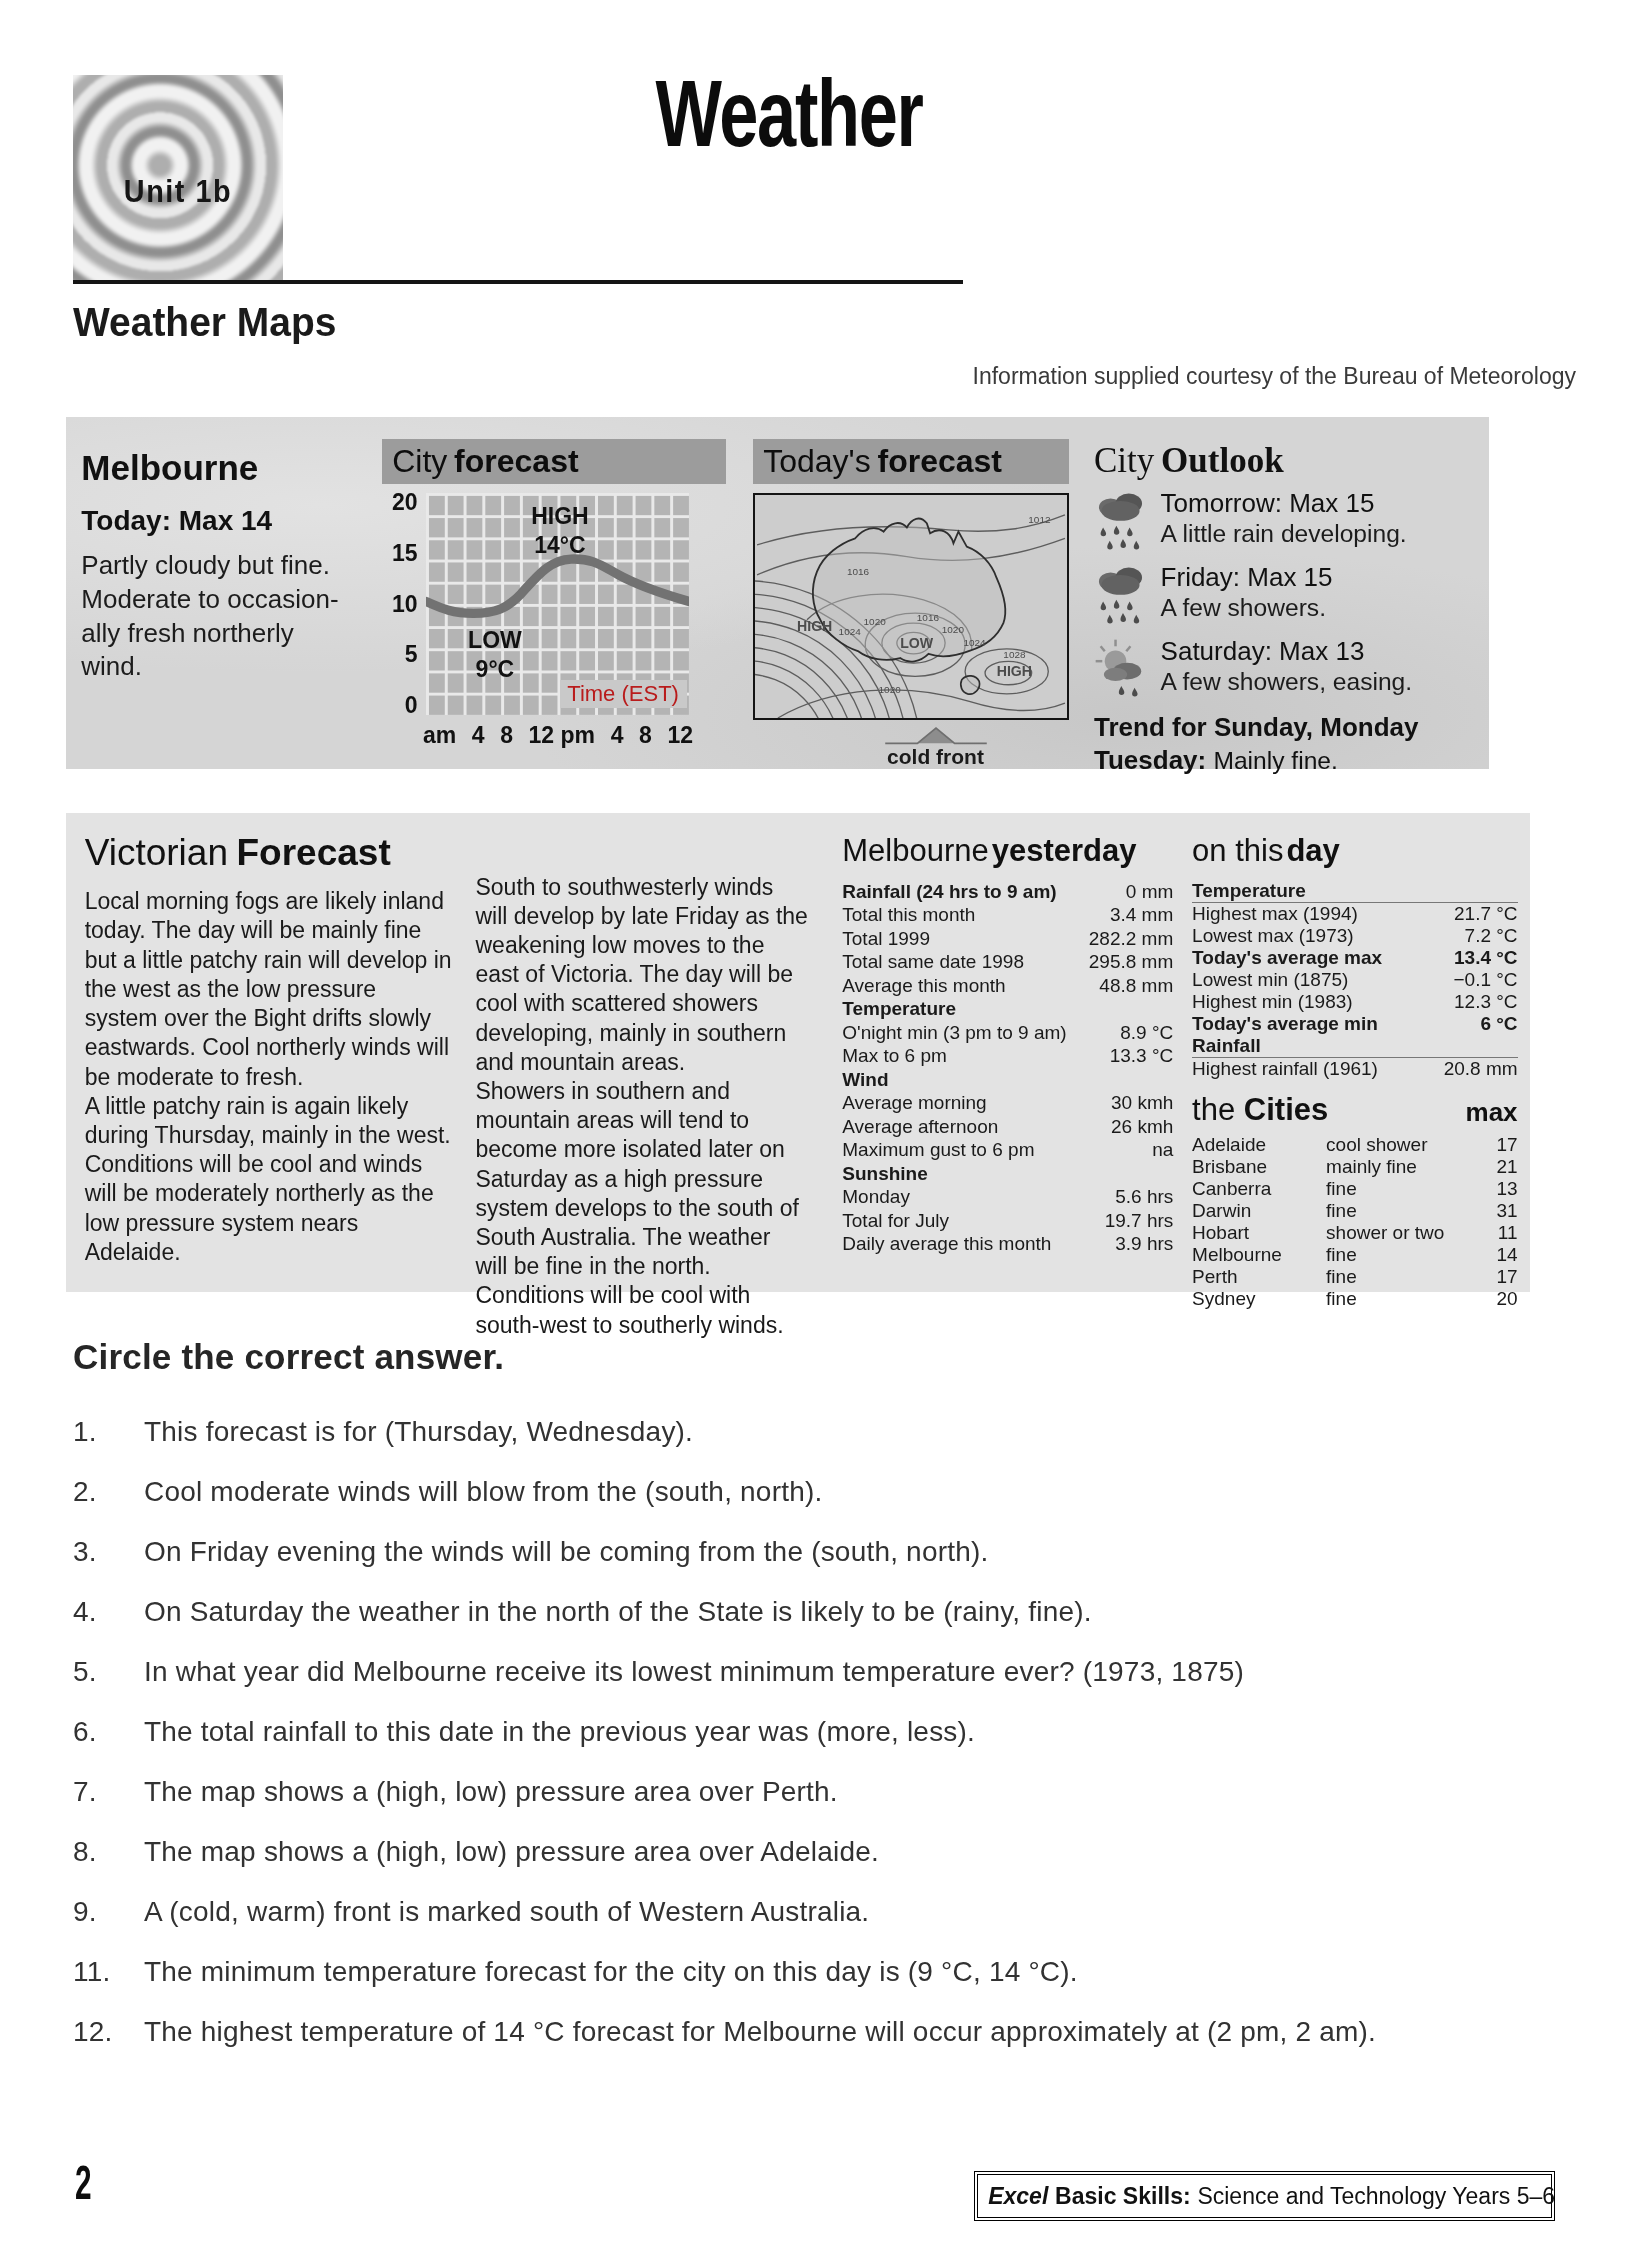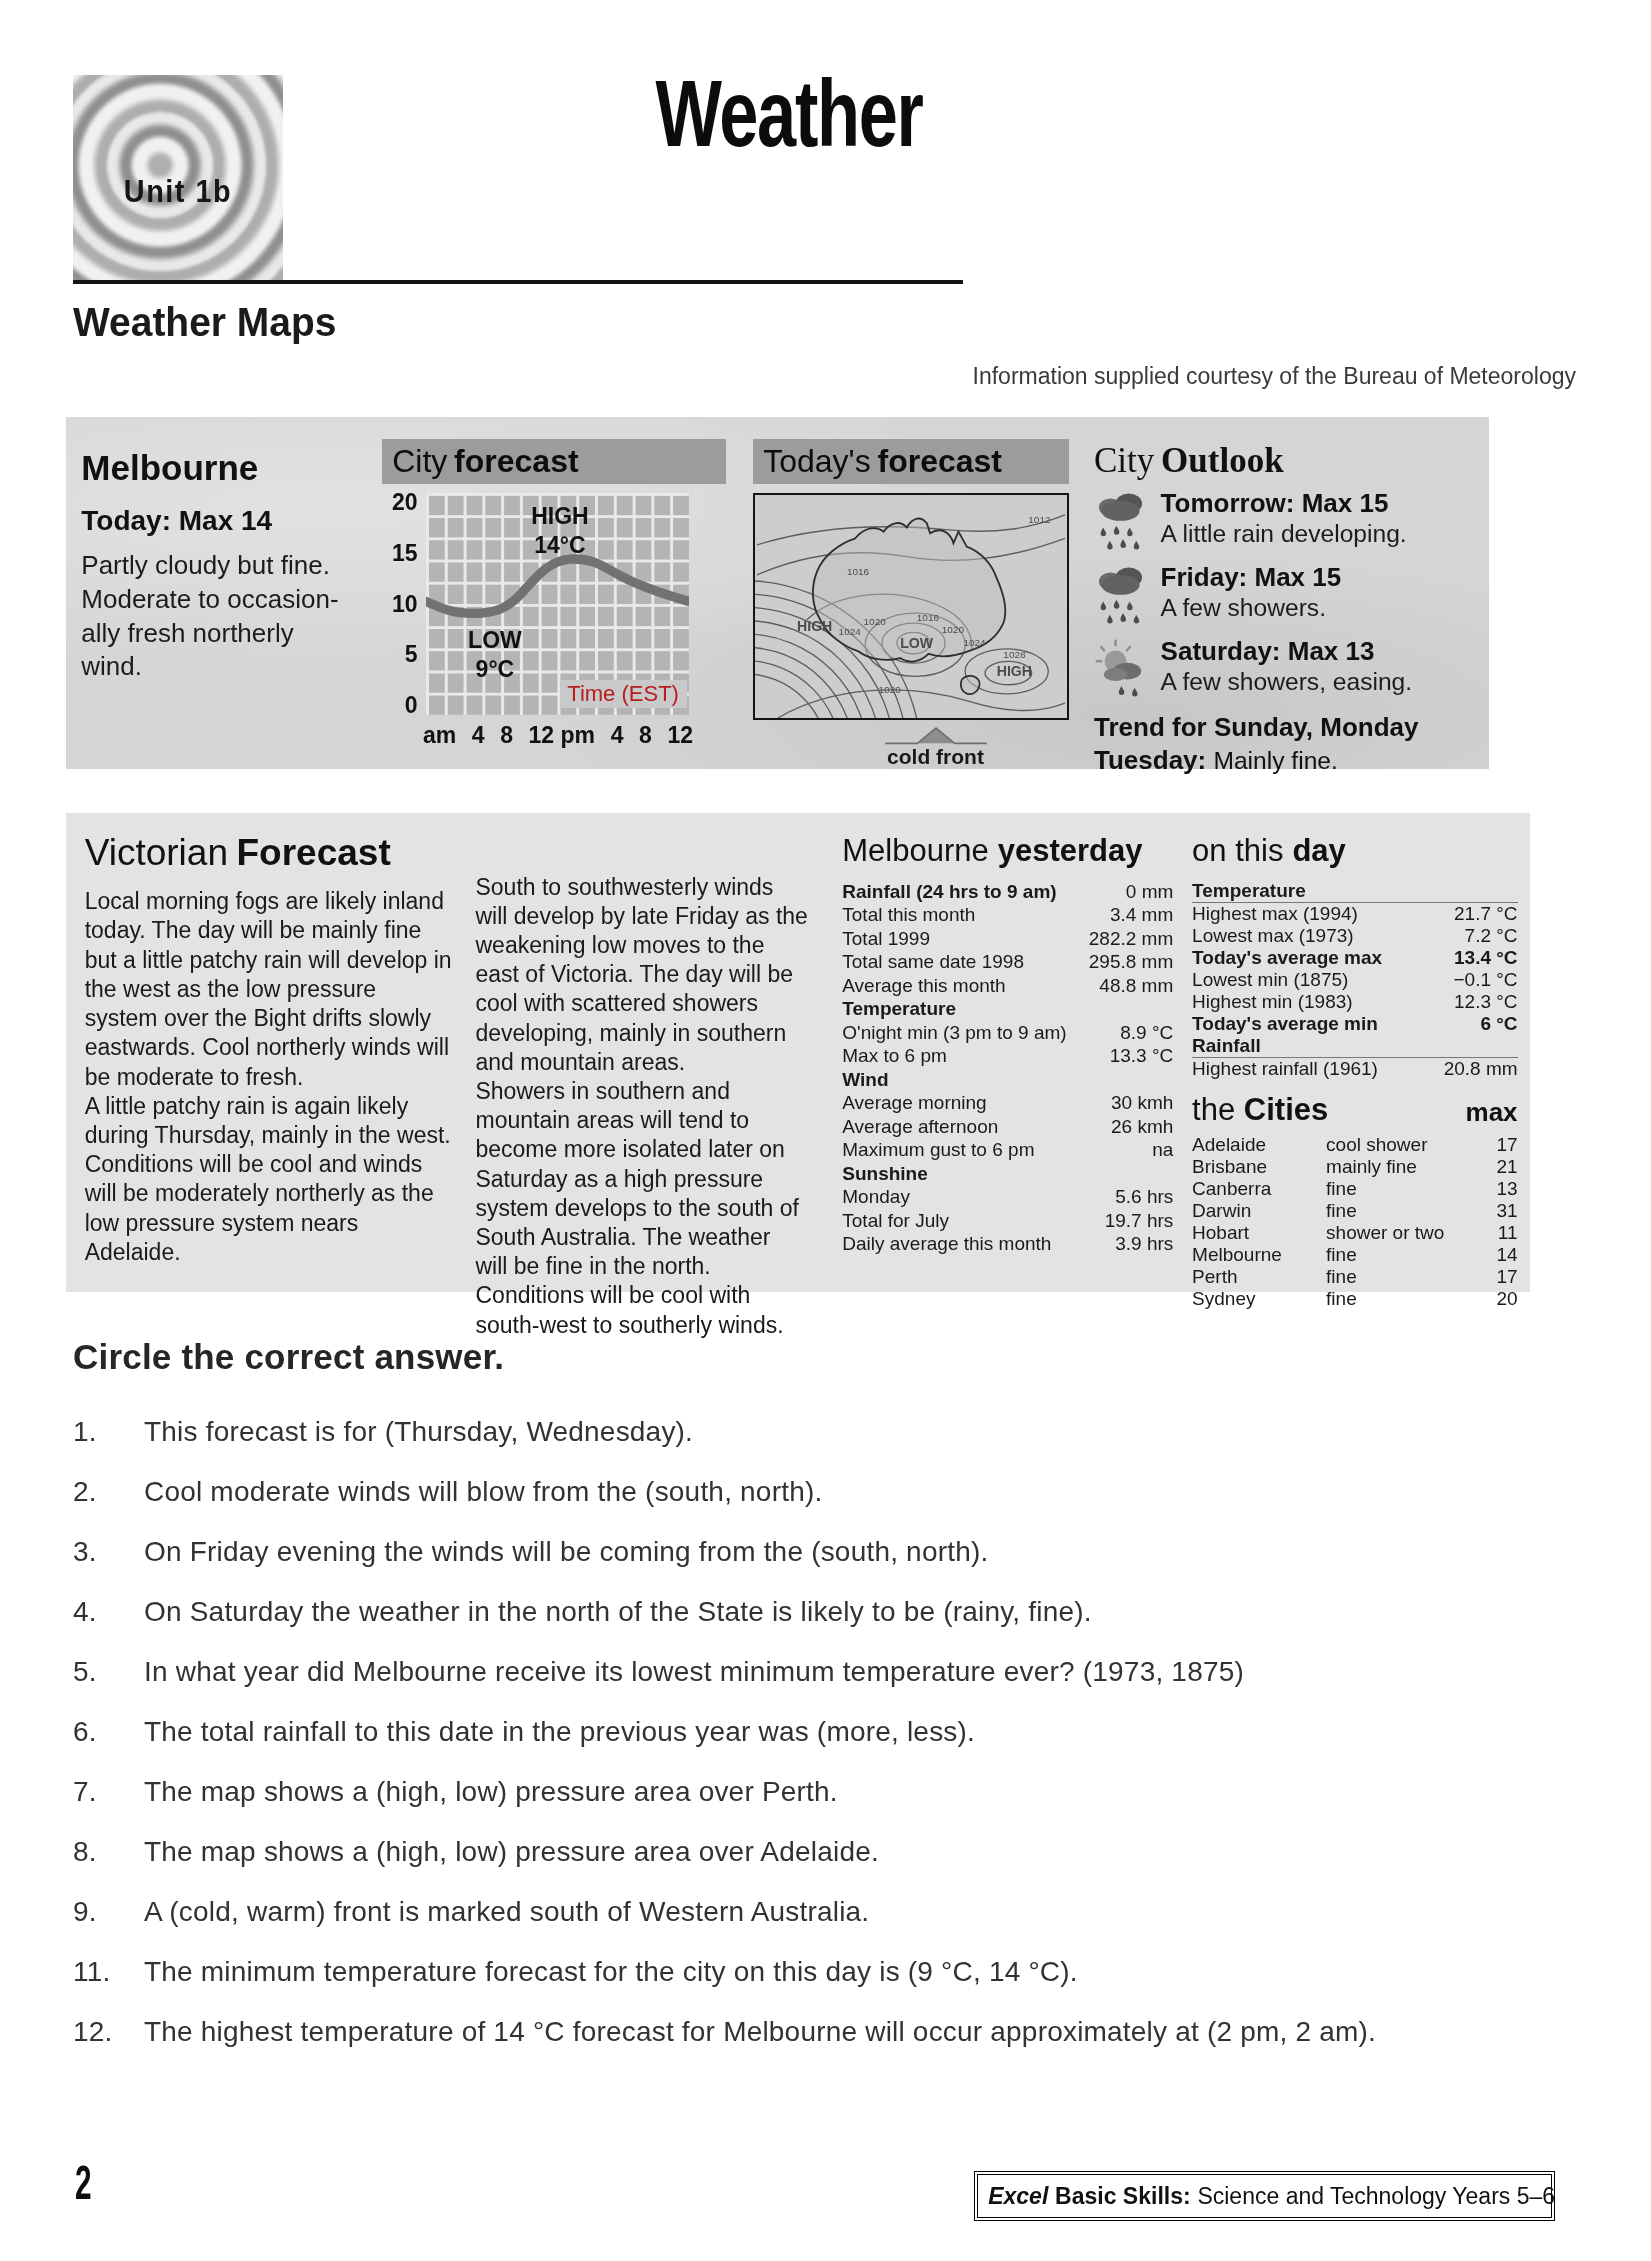--- a/index.html
+++ b/index.html
@@ -55,35 +55,35 @@
   .map-box svg{position:absolute;inset:0;width:100%;height:100%;}
   .front-legend{display:flex;gap:73px;margin-top:3.4px;margin-left:49px;flex-direction:column;}
   .front-item{text-align:center;font-size:21px;font-weight:bold;color:#1a1a1a;}
   .front-item svg{display:block;margin:0 auto;}
 
   .outlook-col{position:absolute;left:1028px;top:24px;width:384px;}
   .outlook-head{font-size:35px;margin-bottom:8px;font-family:Liberation Serif, serif;}
   .outlook-head b{margin-left:6.8px;}
   .entry{display:flex;gap:13.6px;margin-bottom:7.6px;align-items:flex-start;}
   .entry-icon{width:53px;flex:none;margin-top:1.7px;}
-  .entry-head{font-size:26px;font-weight:bold;line-height:1.15;}
+  .entry-head{font-size:26px;font-weight:normal;line-height:1.15;}
   .entry-desc{font-size:24.6px;line-height:1.2;color:#1c1c1c;}
   .trend{font-size:26px;font-weight:bold;line-height:1.3;}
   .trend .rest{font-weight:normal;font-size:24.6px;}
 
   
   .infobox{position:absolute;left:66px;top:813px;width:1464px;height:479px;background:#e3e3e3;
     padding:13.6px 0 0 18.7px;box-sizing:border-box;display:grid;
     grid-template-columns:384px 360px 343px 334px;column-gap:6.8px;}
   .vf-head{font-size:37px;margin:5.1px 0 13.6px;}
   .vf-head b{margin-left:8.5px;}
   .vf-p{font-size:23px;line-height:1.27;margin:0;padding-right:15.3px;color:#1a1a1a;}
   .vf-col2{padding-top:46px;padding-right:12px;}
   .col-head{font-size:31px;margin:6.8px 0 10.2px;}
-  .col-head b{margin-left:9px;}
+  .col-head b{margin-left:3px;}
   .yrow{display:flex;justify-content:space-between;font-size:19px;line-height:23.5px;padding-right:12px;color:#1a1a1a;}
   .yrow .val{text-align:right;white-space:nowrap;}
   .boldlabel .lab{font-weight:bold;}
   .mysec .lab{font-weight:bold;}
   .otd .yrow{line-height:22px;padding-right:8.5px;}
   .sechead{font-weight:bold;border-bottom:1.7px solid #777;margin-right:8.5px;padding-right:0 !important;}
   .boldrow{font-weight:bold;}
   .cities-head{display:flex;justify-content:space-between;font-size:31px;margin:12px 8.5px 6.8px 0;}
   .cities-head .max{font-size:26px;font-weight:bold;align-self:flex-end;margin-left:24px;}
   .crow{display:grid;grid-template-columns:134px 1fr 44px;font-size:19px;line-height:22px;

